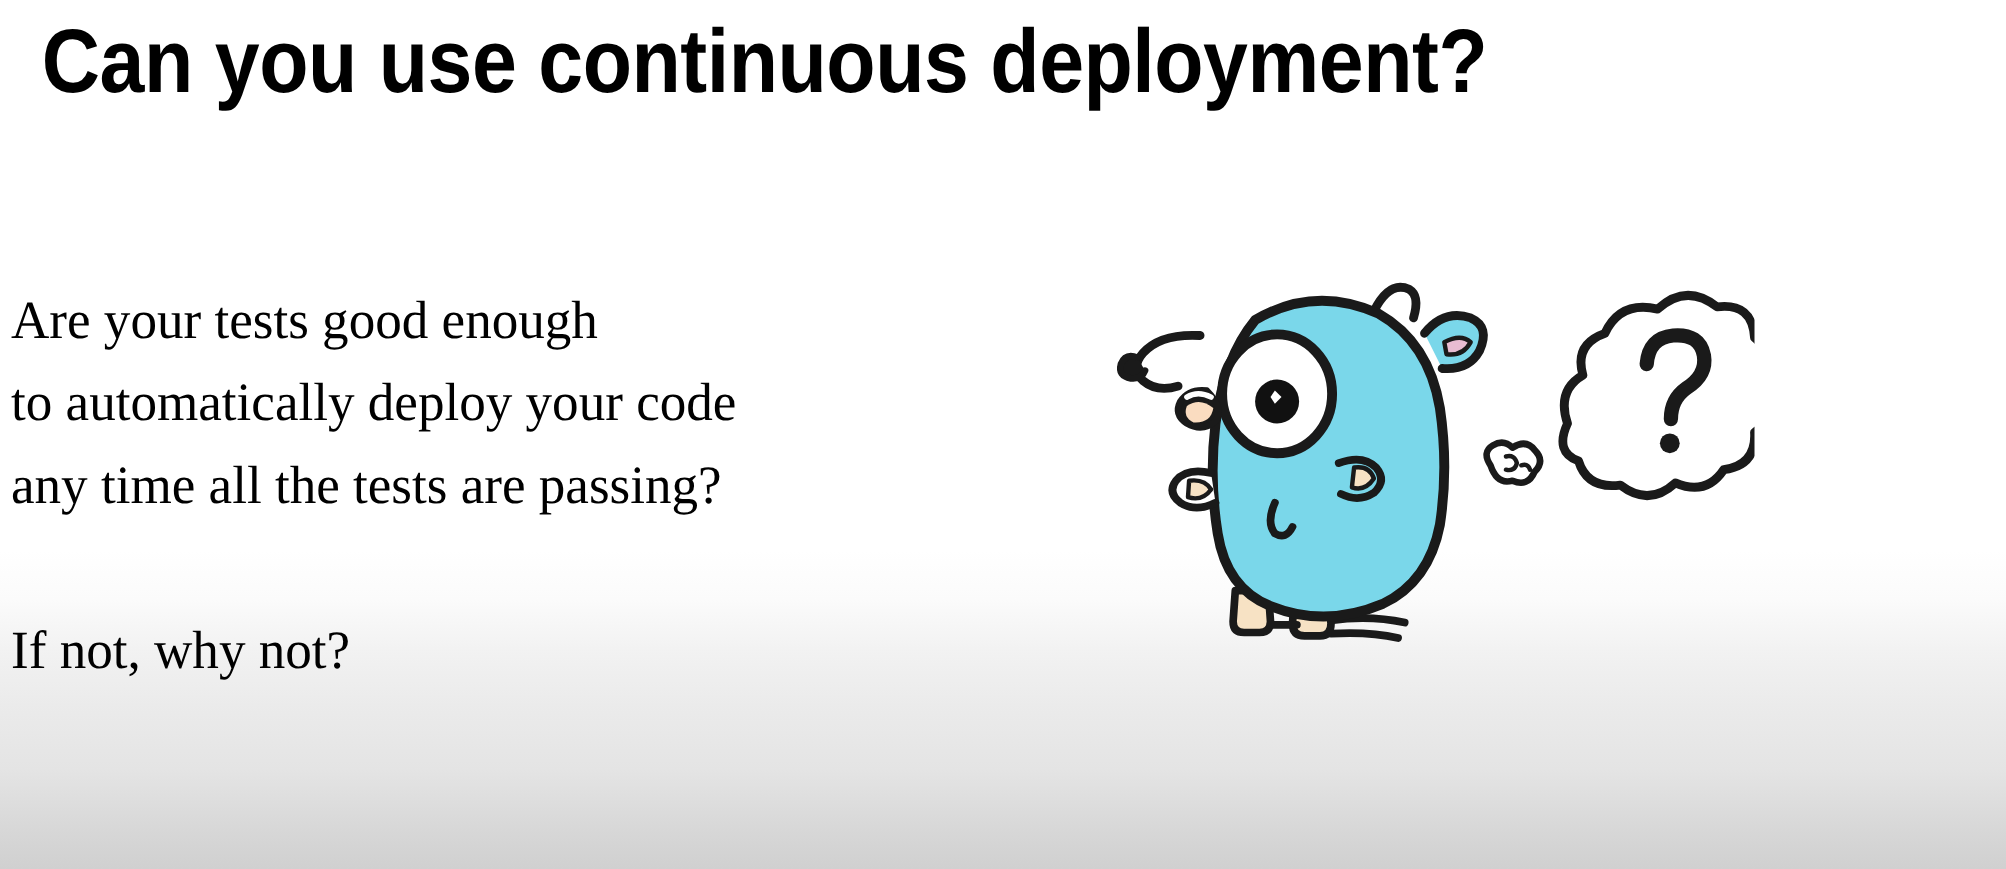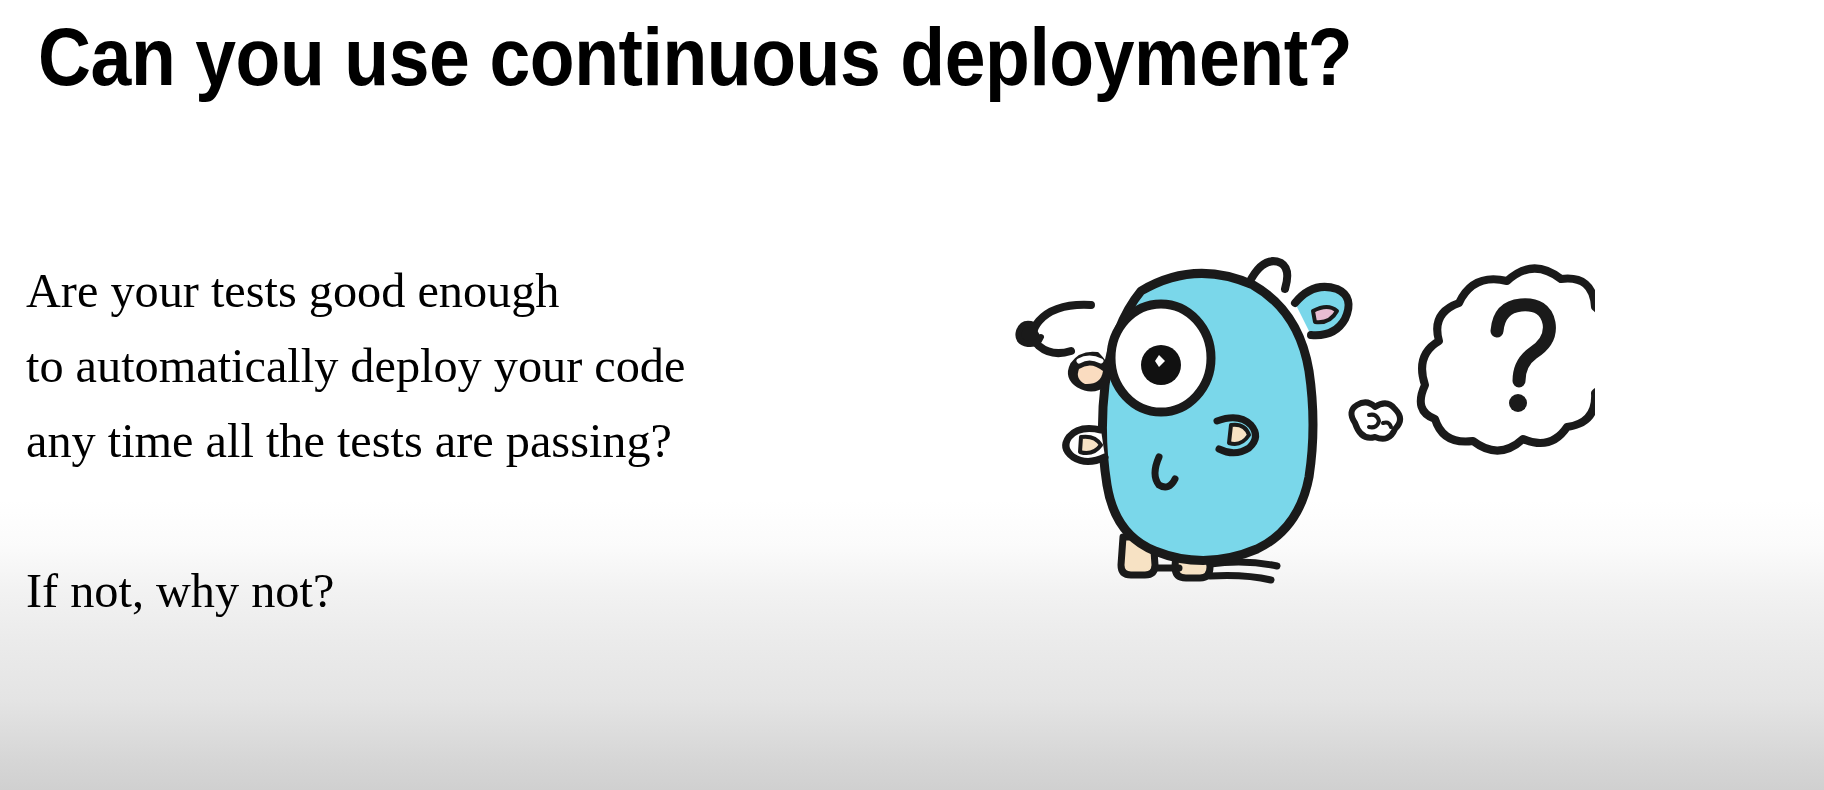--- a/index.html
+++ b/index.html
@@ -37,21 +37,21 @@
     font-size: 82px;
     line-height: 1.05;
     letter-spacing: -0.5px;
     color: #000000;
     transform: scaleX(0.895);
     transform-origin: left top;
     white-space: nowrap;
   }
   .body-block {
     position: absolute;
-    left: 26px;
+    left: 10px;
     top: 253px;
     width: 900px;
   }
   .body-line {
     font-family: "Liberation Serif", serif;
     font-size: 49px;
     line-height: 75px;
     color: #000000;
     white-space: nowrap;
     transform: scaleX(0.985);

